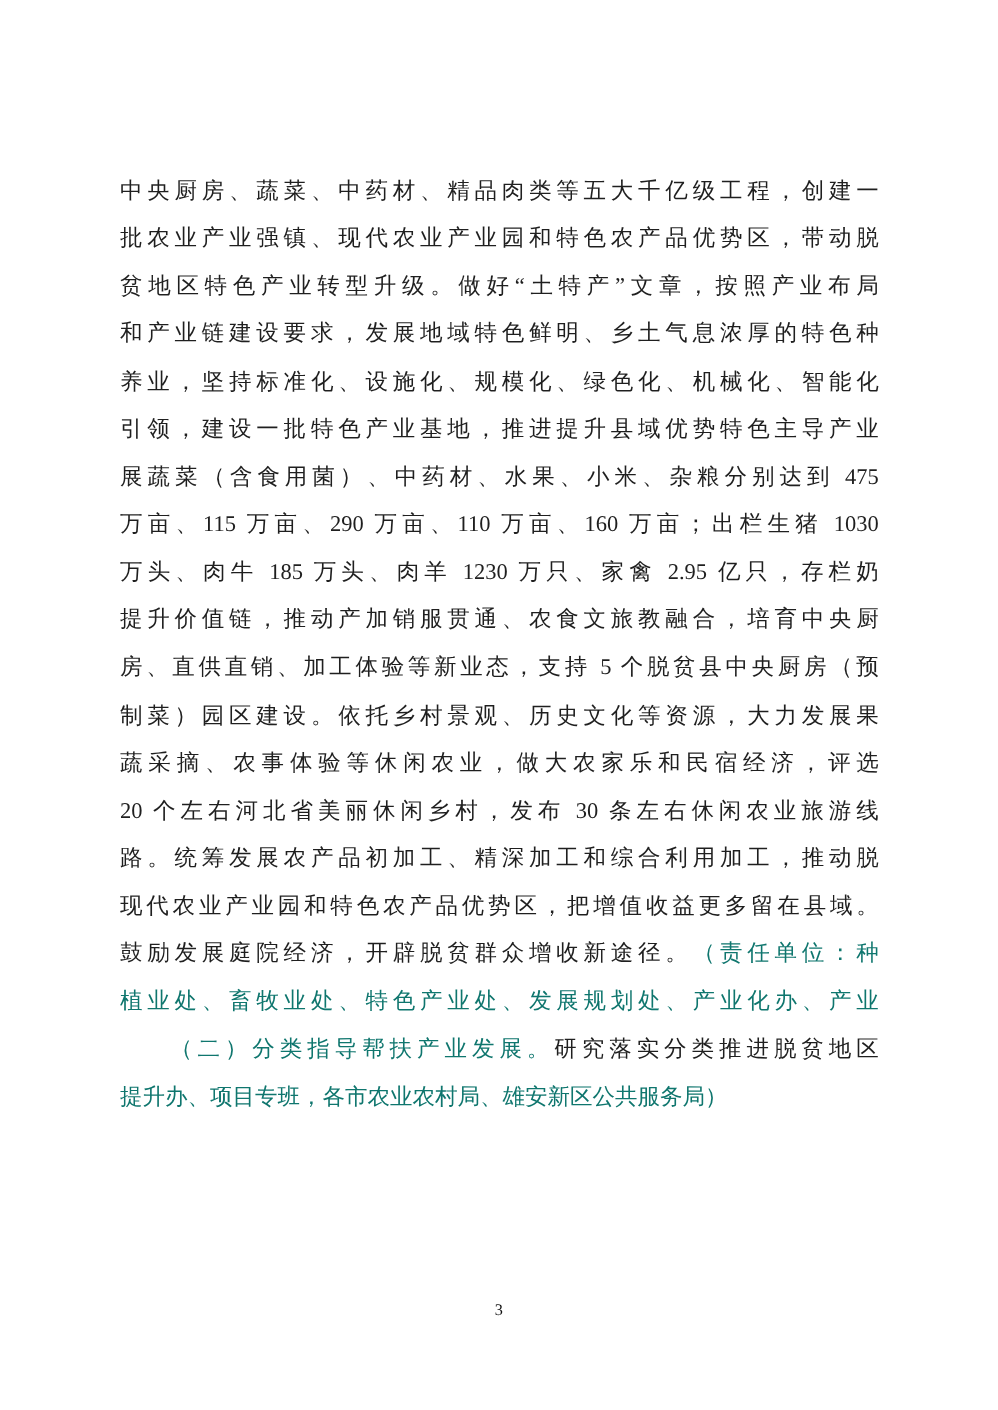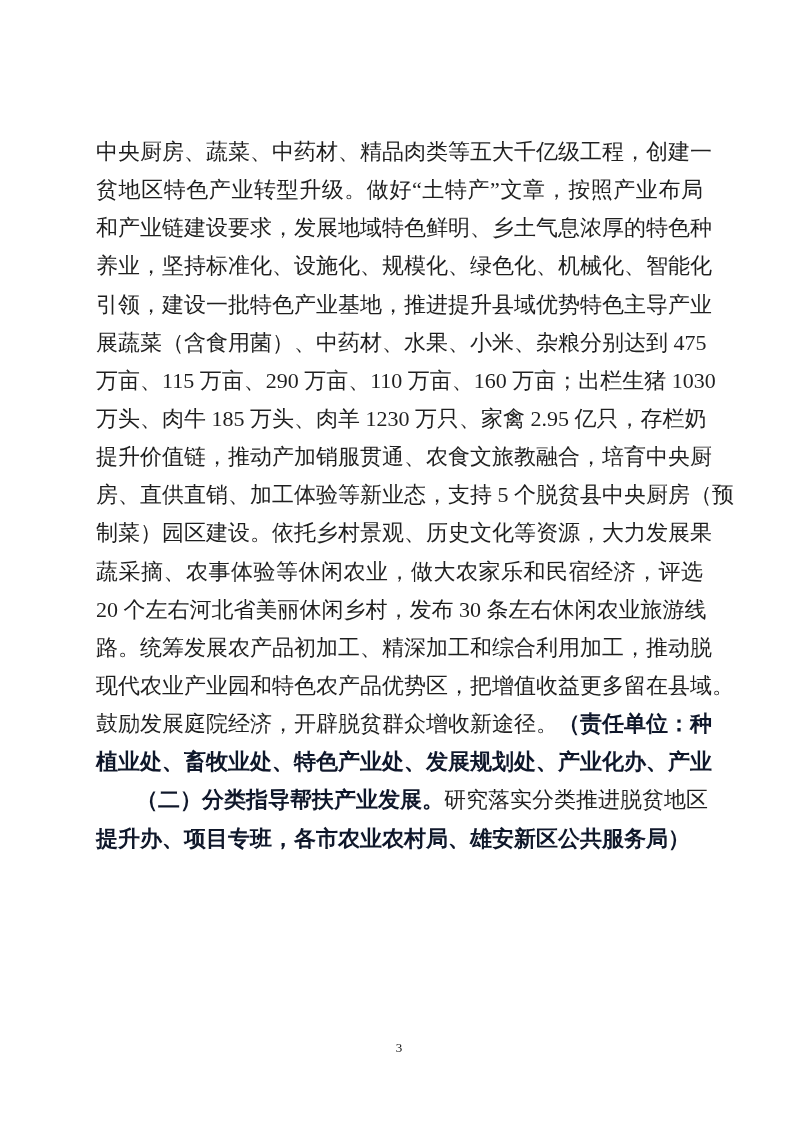--- a/index.html
+++ b/index.html
@@ -17,58 +17,59 @@
   }
   .text-block {
     position: absolute;
     left: 96px;
     top: 133px;
     width: 607px;
   }
   .line {
     height: 38.15px;
     line-height: 38.15px;
-    font-size: 22px;
+    font-size: 18px;
     color: #1f1f1f;
     text-align: justify;
     text-align-last: justify;
     text-justify: inter-character;
     white-space: nowrap;
   }
   .line.flush-left {
     text-align-last: left;
   }
   .line.indent {
     text-indent: 40px;
   }
   .seg-normal {
     font-weight: 400;
   }
   .seg-kai-bold {
-    font-weight: 700;
-    color: #0f172a;
+    font-weight: 400;
+    color: #0f766e;
   }
   .page-number {
     position: absolute;
     left: 0;
     top: 1040px;
     width: 100%;
     text-align: center;
     font-size: 13px;
     line-height: 16px;
     color: #111111;
     font-family: "Liberation Serif", "DejaVu Serif", serif;
   }
 </style>
 </head>
 <body>
 
 <div class="page">
   <div class="text-block" id="text-block">
       <div class="line"><span class="seg-normal">中央厨房、蔬菜、中药材、精品肉类等五大千亿级工程，创建一</span></div>
+      <div class="line"><span class="seg-normal">批农业产业强镇、现代农业产业园和特色农产品优势区，带动脱</span></div>
       <div class="line"><span class="seg-normal">贫地区特色产业转型升级。做好“土特产”文章，按照产业布局</span></div>
       <div class="line"><span class="seg-normal">和产业链建设要求，发展地域特色鲜明、乡土气息浓厚的特色种</span></div>
       <div class="line"><span class="seg-normal">养业，坚持标准化、设施化、规模化、绿色化、机械化、智能化</span></div>
       <div class="line"><span class="seg-normal">引领，建设一批特色产业基地，推进提升县域优势特色主导产业</span></div>
       <div class="line"><span class="seg-normal">展蔬菜（含食用菌）、中药材、水果、小米、杂粮分别达到 475</span></div>
       <div class="line"><span class="seg-normal">万亩、115 万亩、290 万亩、110 万亩、160 万亩；出栏生猪 1030</span></div>
       <div class="line"><span class="seg-normal">万头、肉牛 185 万头、肉羊 1230 万只、家禽 2.95 亿只，存栏奶</span></div>
       <div class="line"><span class="seg-normal">提升价值链，推动产加销服贯通、农食文旅教融合，培育中央厨</span></div>
       <div class="line"><span class="seg-normal">房、直供直销、加工体验等新业态，支持 5 个脱贫县中央厨房（预</span></div>
       <div class="line"><span class="seg-normal">制菜）园区建设。依托乡村景观、历史文化等资源，大力发展果</span></div>

